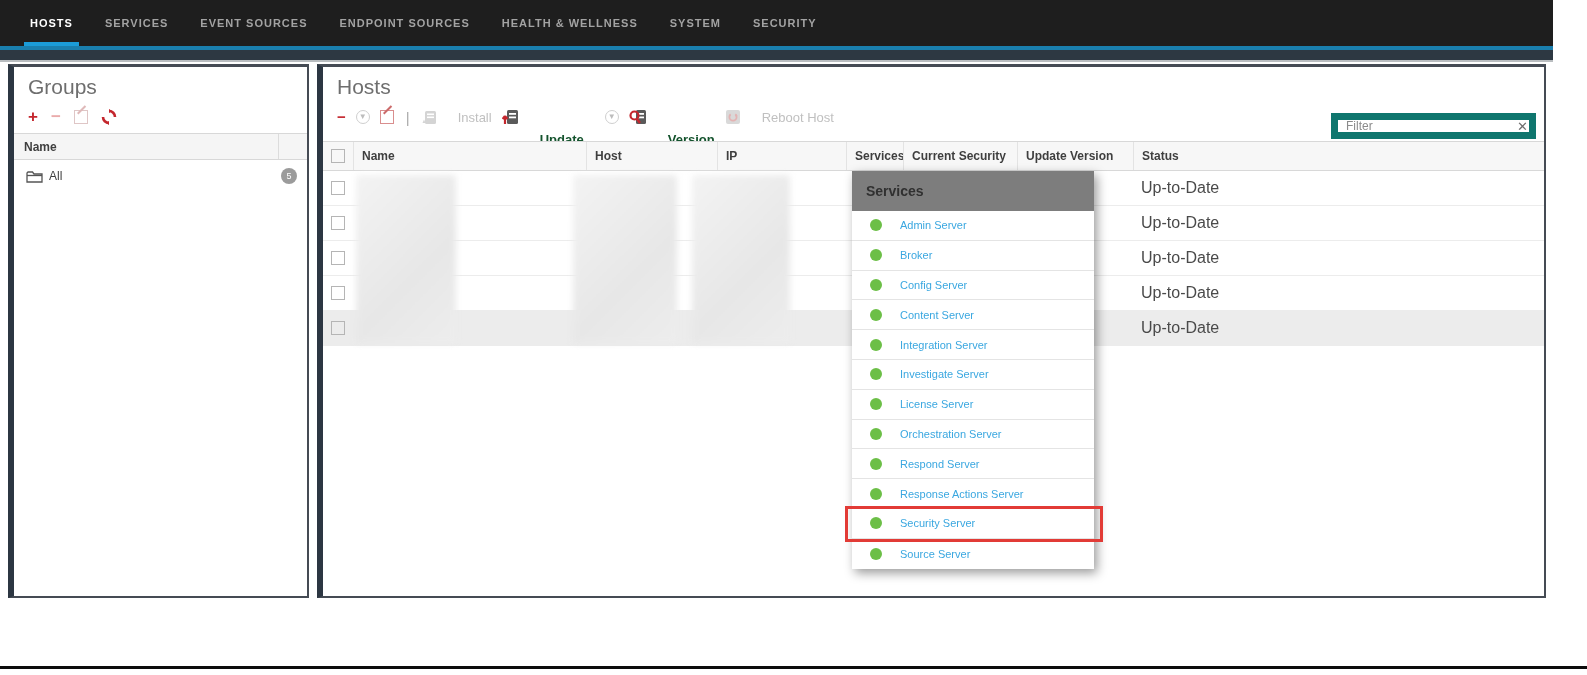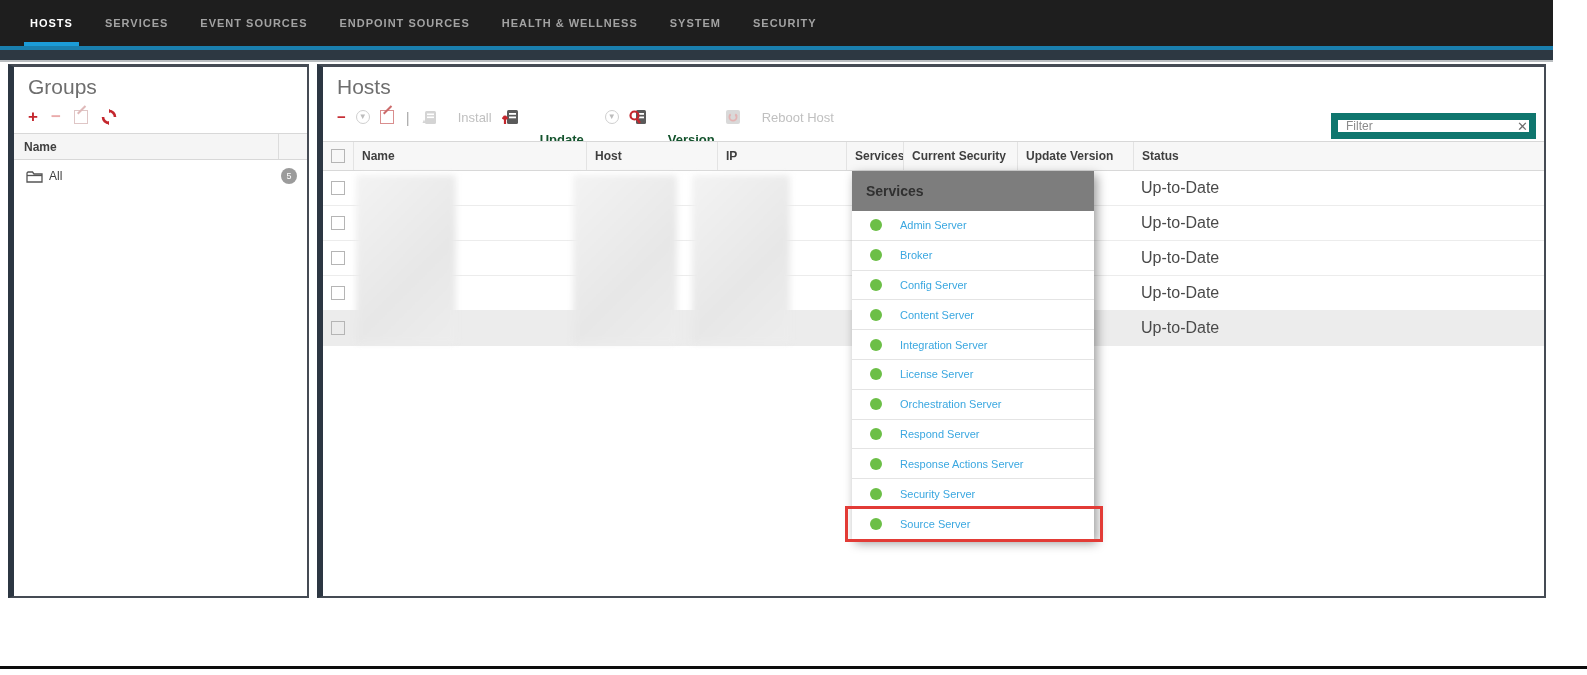--- a/index.html
+++ b/index.html
@@ -315,20 +315,24 @@
       <div class="sp-item">
         <span class="dot val-green"></span>
         <span class="sp-label">Content Server</span>
       </div>
 
       <div class="sp-item">
         <span class="dot val-green"></span>
         <span class="sp-label">Integration Server</span>
       </div>
 
+      <div class="sp-item">
+        <span class="dot val-green"></span>
+        <span class="sp-label">Investigate Server</span>
+      </div>
 
       <div class="sp-item">
         <span class="dot val-green"></span>
         <span class="sp-label">License Server</span>
       </div>
 
       <div class="sp-item">
         <span class="dot val-green"></span>
         <span class="sp-label">Orchestration Server</span>
       </div>

